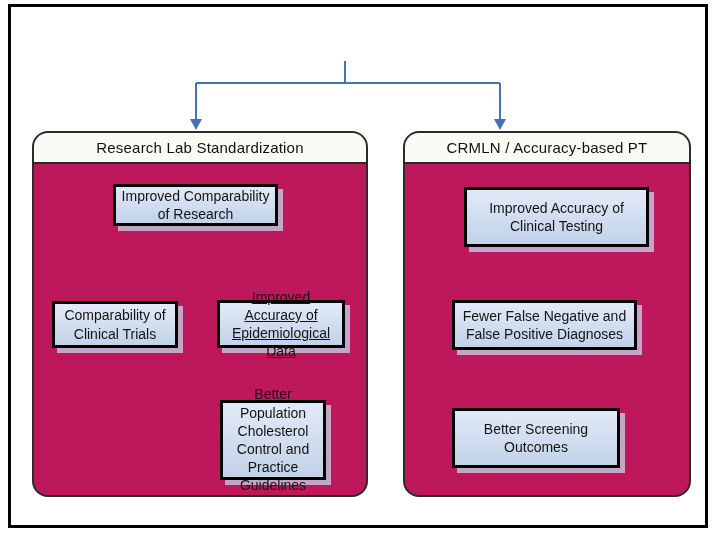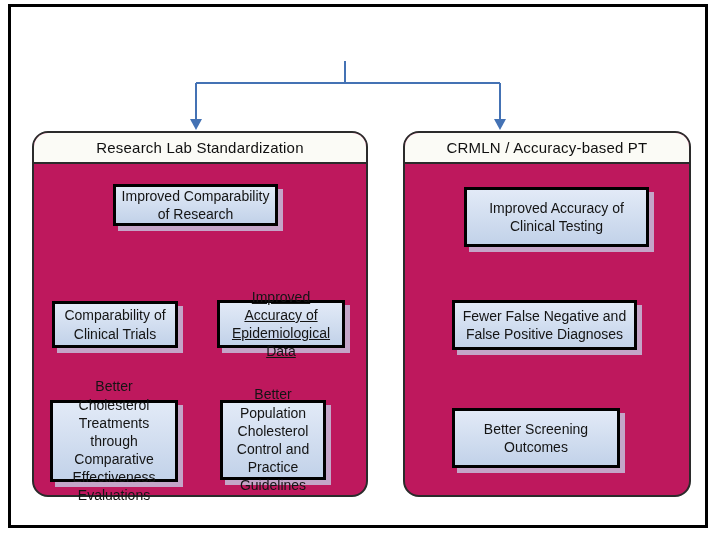--- a/index.html
+++ b/index.html
@@ -111,23 +111,20 @@
 
   <div class="node n-l1">
     <span>Improved Comparability of Research</span>
   </div>
   <div class="node n-l2a">
     <span>Comparability of Clinical Trials</span>
   </div>
   <div class="node n-l2b">
     <span>Improved Accuracy of Epidemiological Data</span>
   </div>
-  <div class="node n-l3a">
-    <span>Better Cholesterol Treatments through Comparative Effectiveness Evaluations</span>
-  </div>
   <div class="node n-l3b">
     <span>Better Population Cholesterol Control and Practice Guidelines</span>
   </div>
 
   <div class="node n-r1">
     <span>Improved Accuracy of Clinical Testing</span>
   </div>
   <div class="node n-r2">
     <span>Fewer False Negative and False Positive Diagnoses</span>
   </div>

